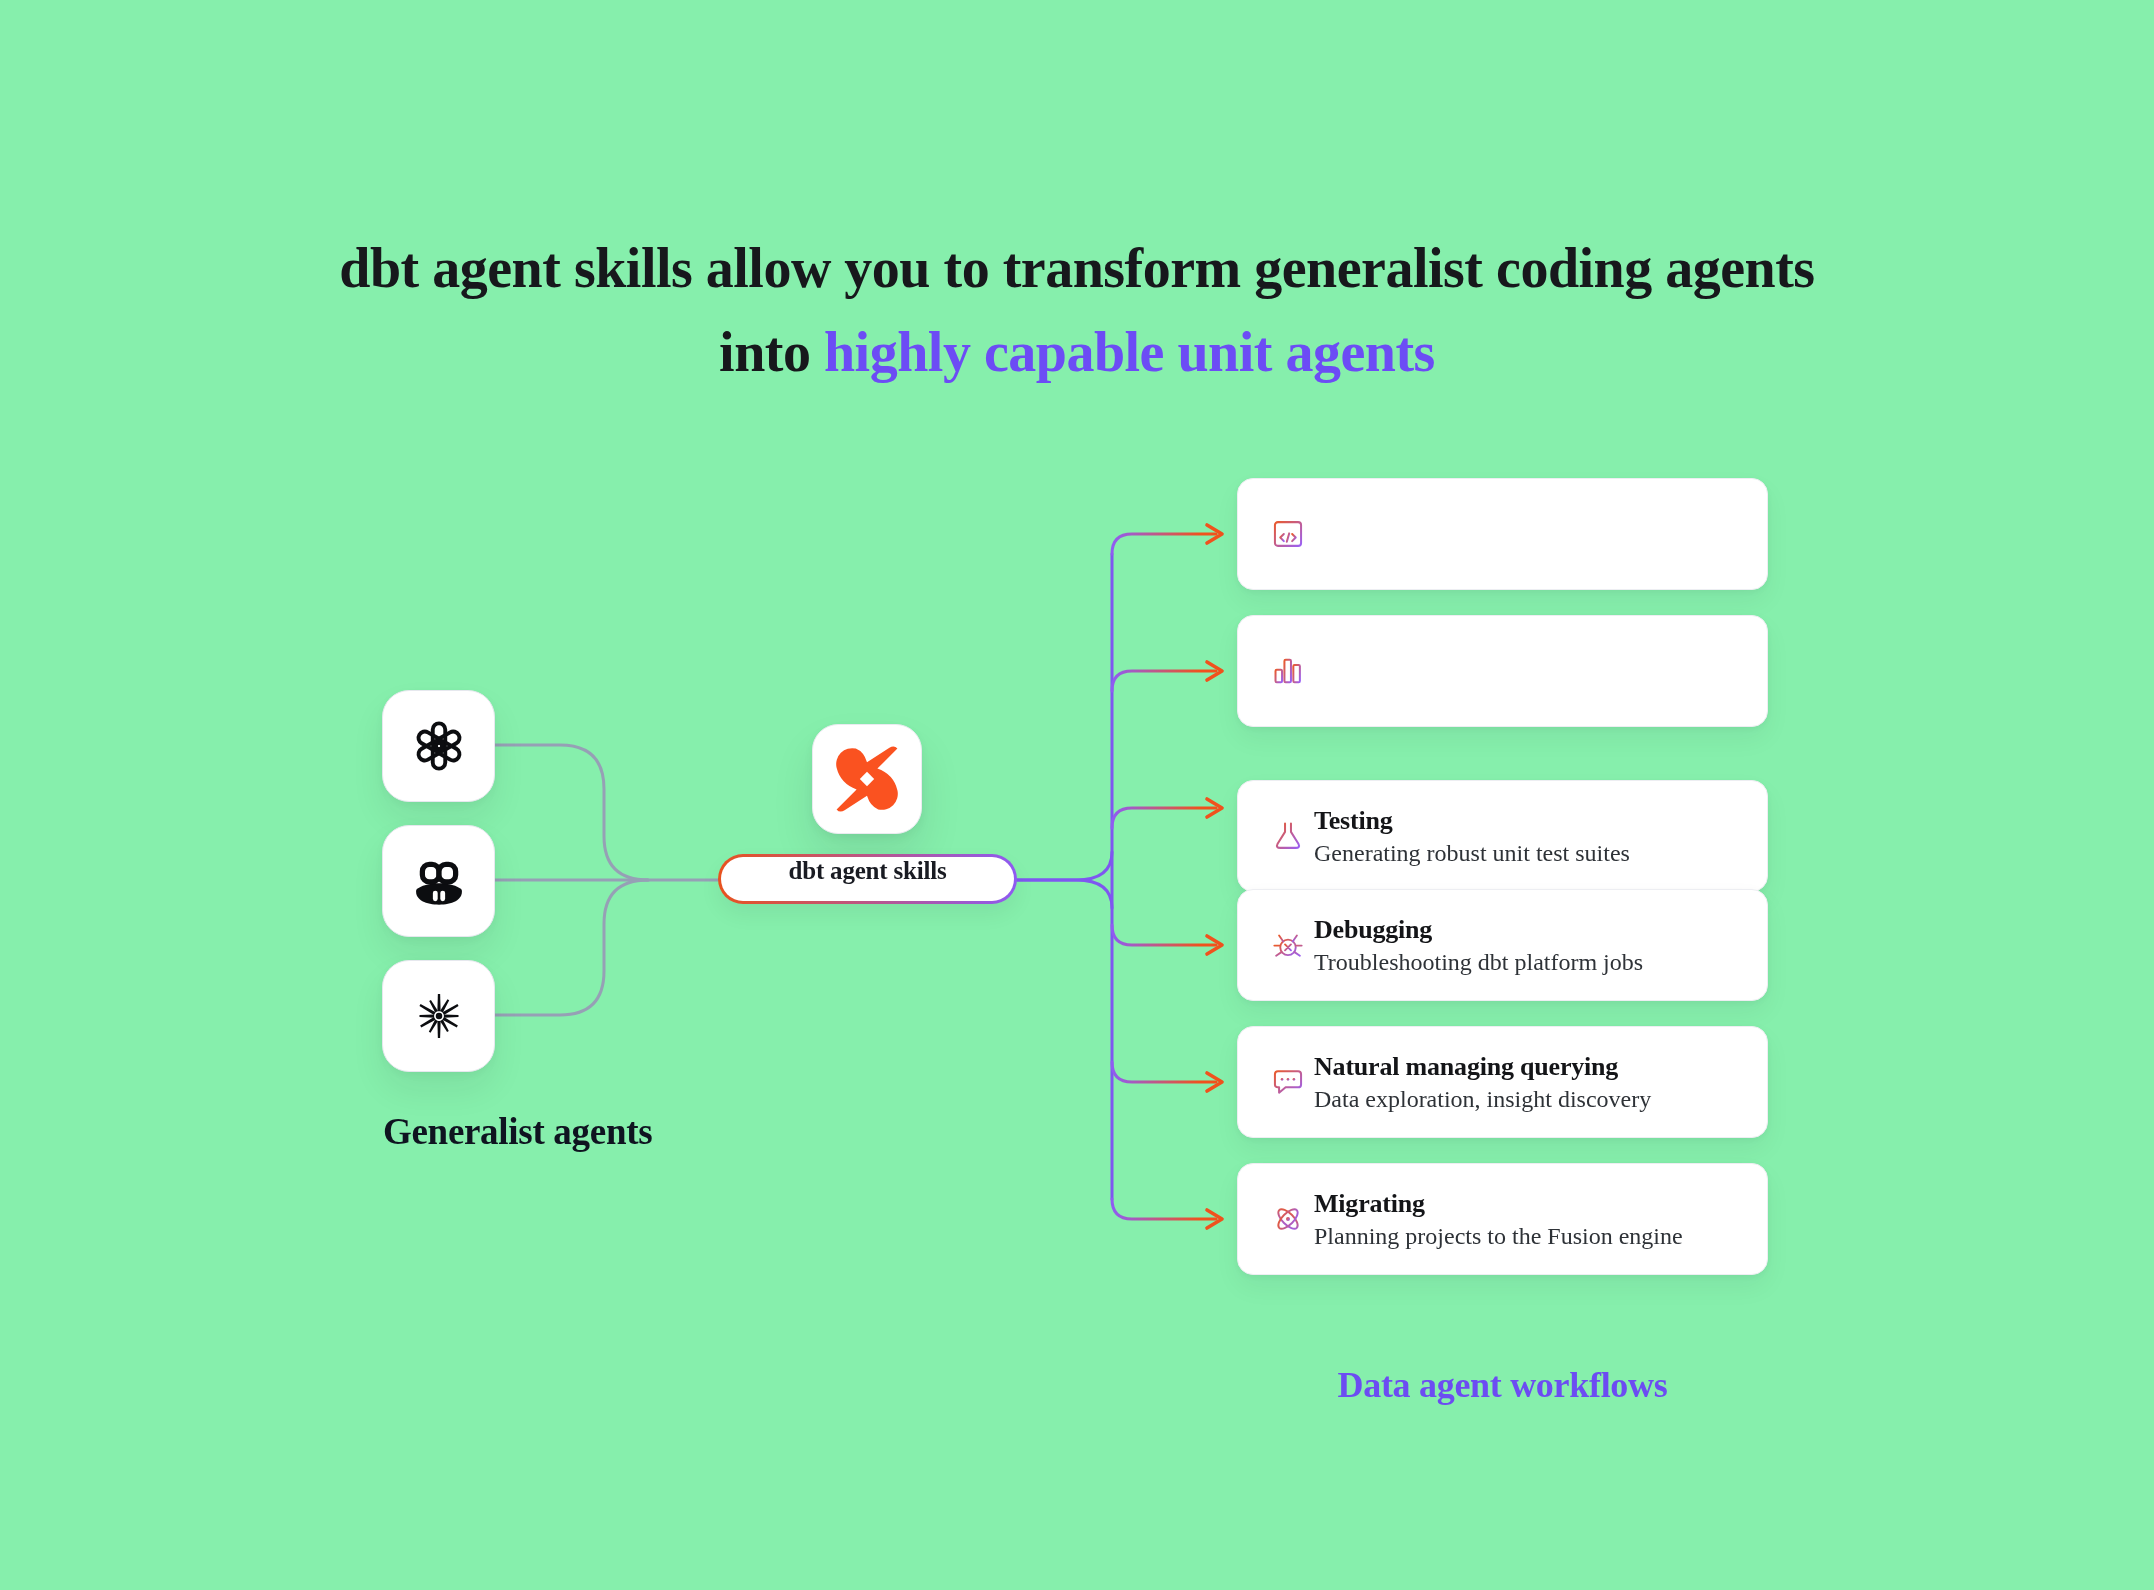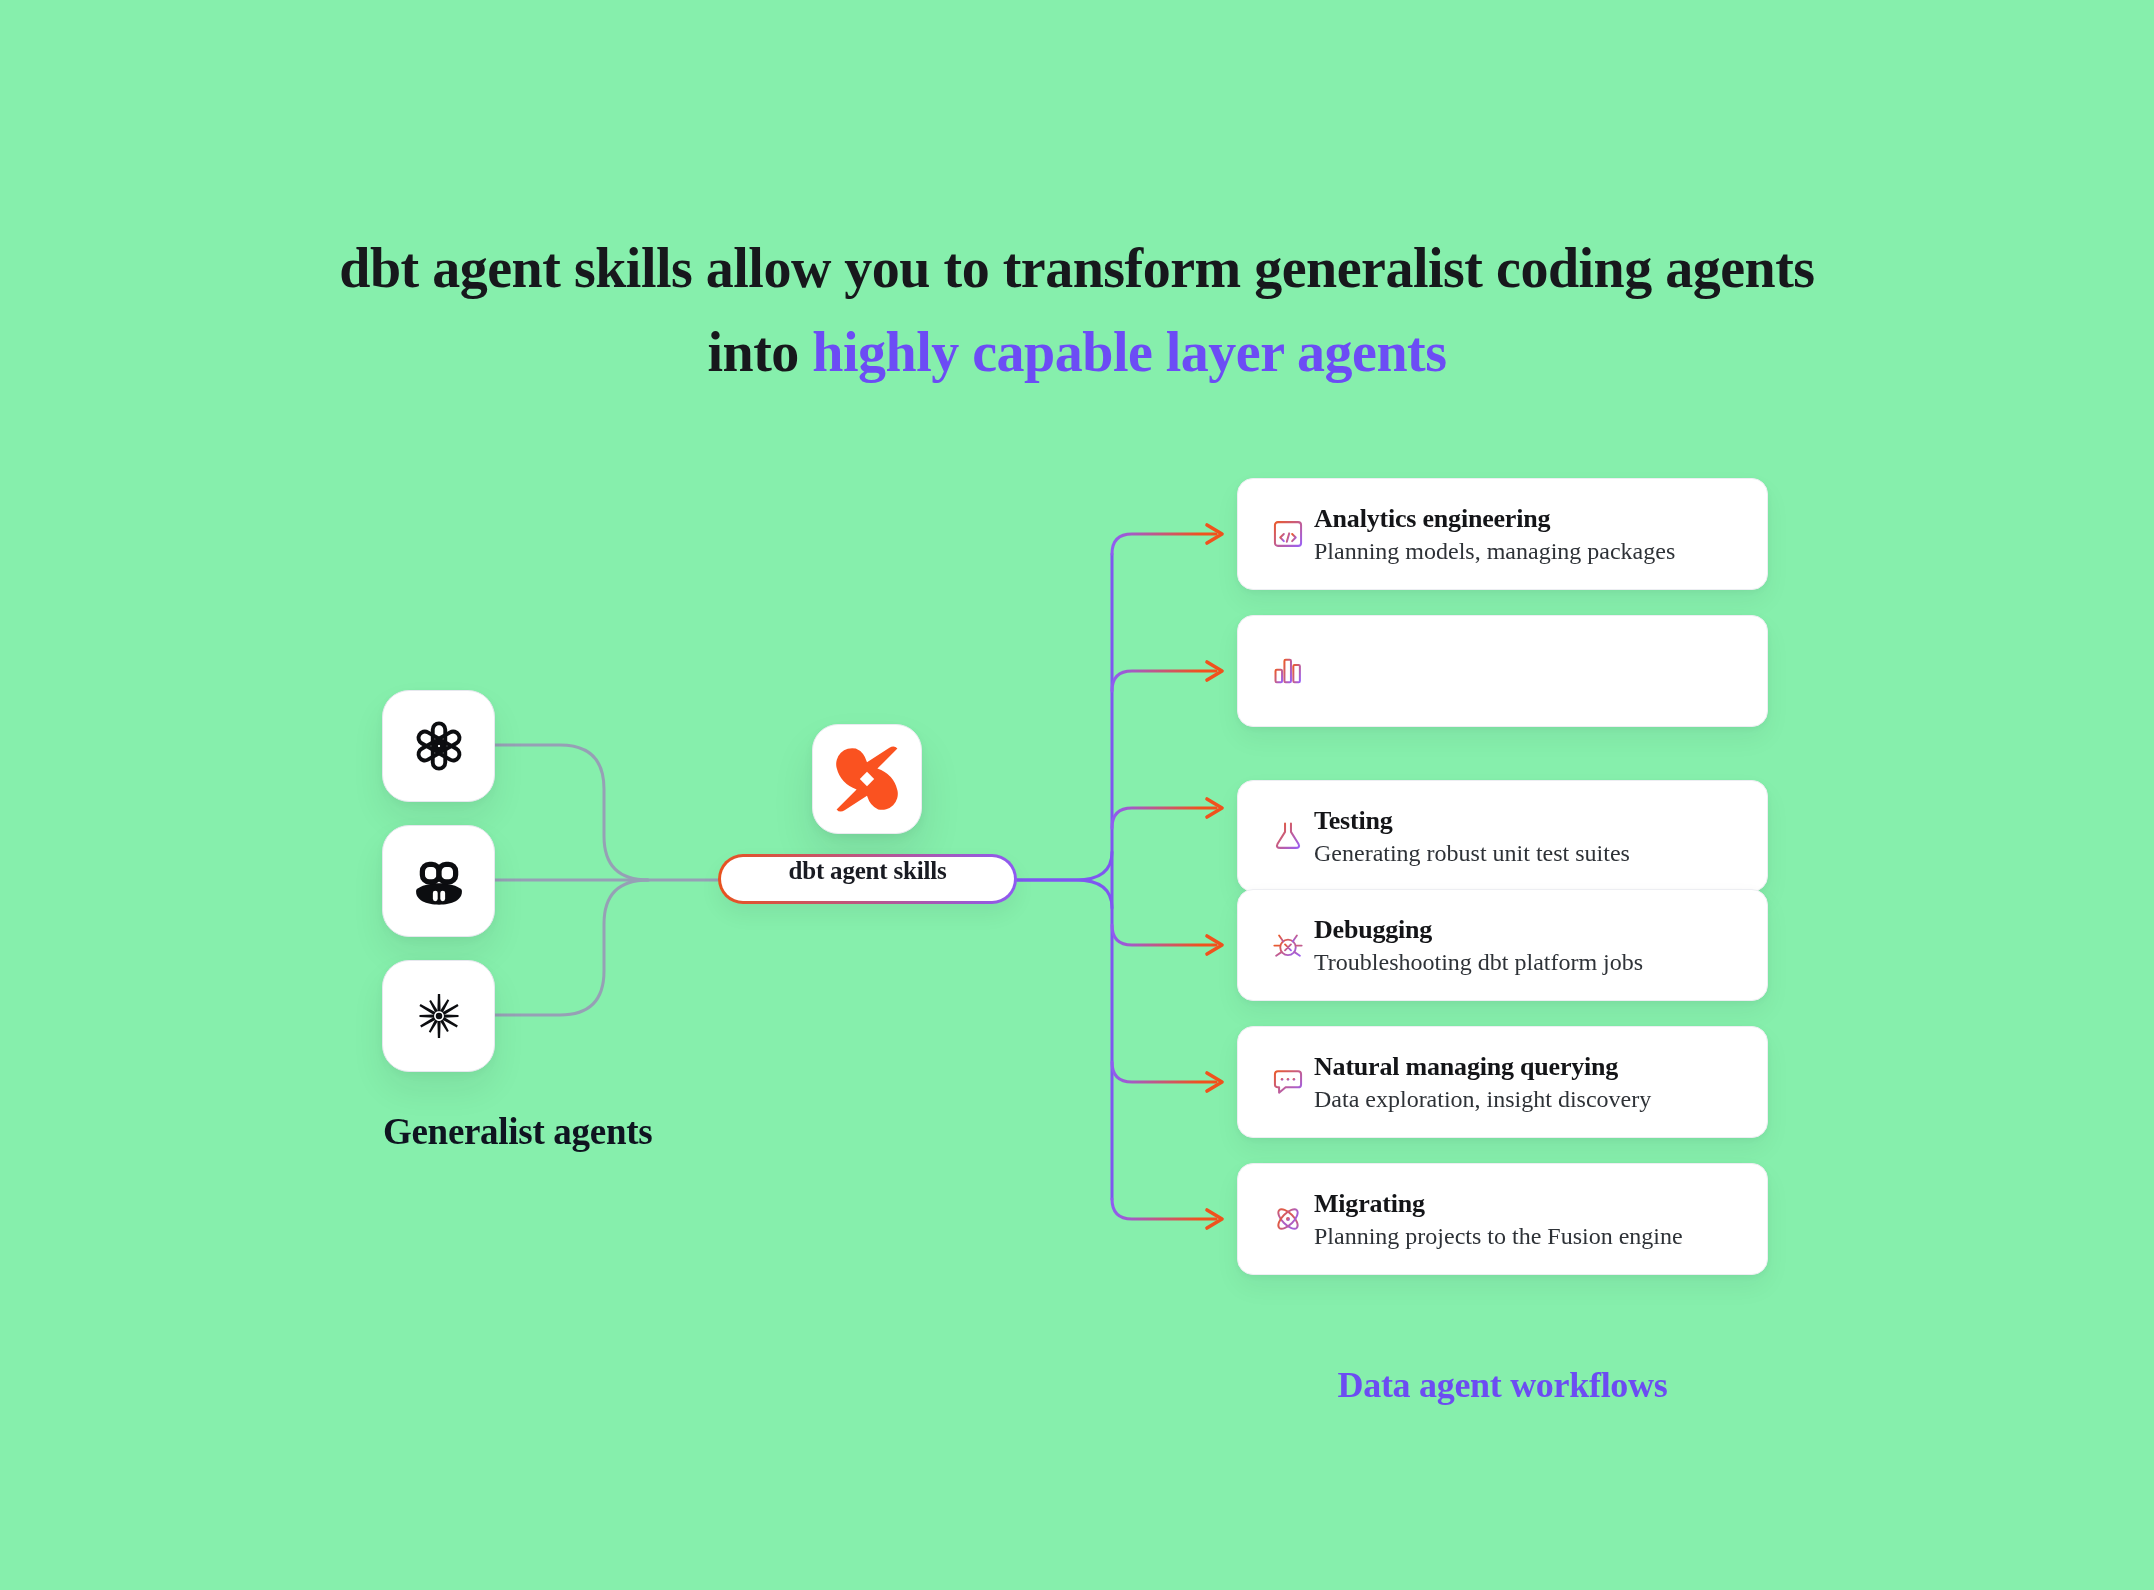--- a/index.html
+++ b/index.html
@@ -60,21 +60,21 @@
   
   .wires{position:absolute;left:0;top:0;width:2154px;height:1590px;pointer-events:none;}
 </style>
 </head>
 <body>
 
 <div class="canvas">
 
   <div class="title">
     <div><span>dbt agent skills allow you to transform </span><span class="xbold">generalist coding agents</span></div>
-    <div><span>into </span><span class="accent">highly capable layer agents</span></div>
+    <div><span>into </span><span class="accent">highly capable unit agents</span></div>
   </div>
 
   <svg class="wires" viewBox="0 0 2154 1590">
     <defs>
       <linearGradient id="branchGrad" gradientUnits="userSpaceOnUse" x1="1112" y1="0" x2="1200" y2="0">
         <stop offset="0" stop-color="#8f5cf3"></stop>
           <stop offset="1" stop-color="#f0521d"></stop>
       </linearGradient>
     </defs>
 
@@ -201,24 +201,20 @@
             <stop offset="0" stop-color="#ea5a2b"></stop>
             <stop offset="1" stop-color="#9a60f5"></stop>
           </linearGradient>
         </defs>
       <rect x="10" y="12" width="44" height="40" rx="5"></rect>
         <path d="M10 23 H54"></path>
       <path d="M25 32 L19 38 L25 44"></path>
         <path d="M39 32 L45 38 L39 44"></path>
         <path d="M34 31 L30 45"></path>
     </svg>
-    <div class="wf-text">
-      <div class="wf-title">Analytics engineering</div>
-      <div class="wf-sub">Planning models, managing packages</div>
-    </div>
   </div>
 
   <div class="wf-card" style="top:615px">
     <svg class="icon" viewBox="0 0 64 64" fill="none" stroke="url(#ig2)" stroke-width="3.4" stroke-linecap="round" stroke-linejoin="round">
       <defs>
           <linearGradient id="ig2" x1="0" y1="0" x2="1" y2="1">
             <stop offset="0" stop-color="#ea5a2b"></stop>
             <stop offset="1" stop-color="#9a60f5"></stop>
           </linearGradient>
         </defs>

